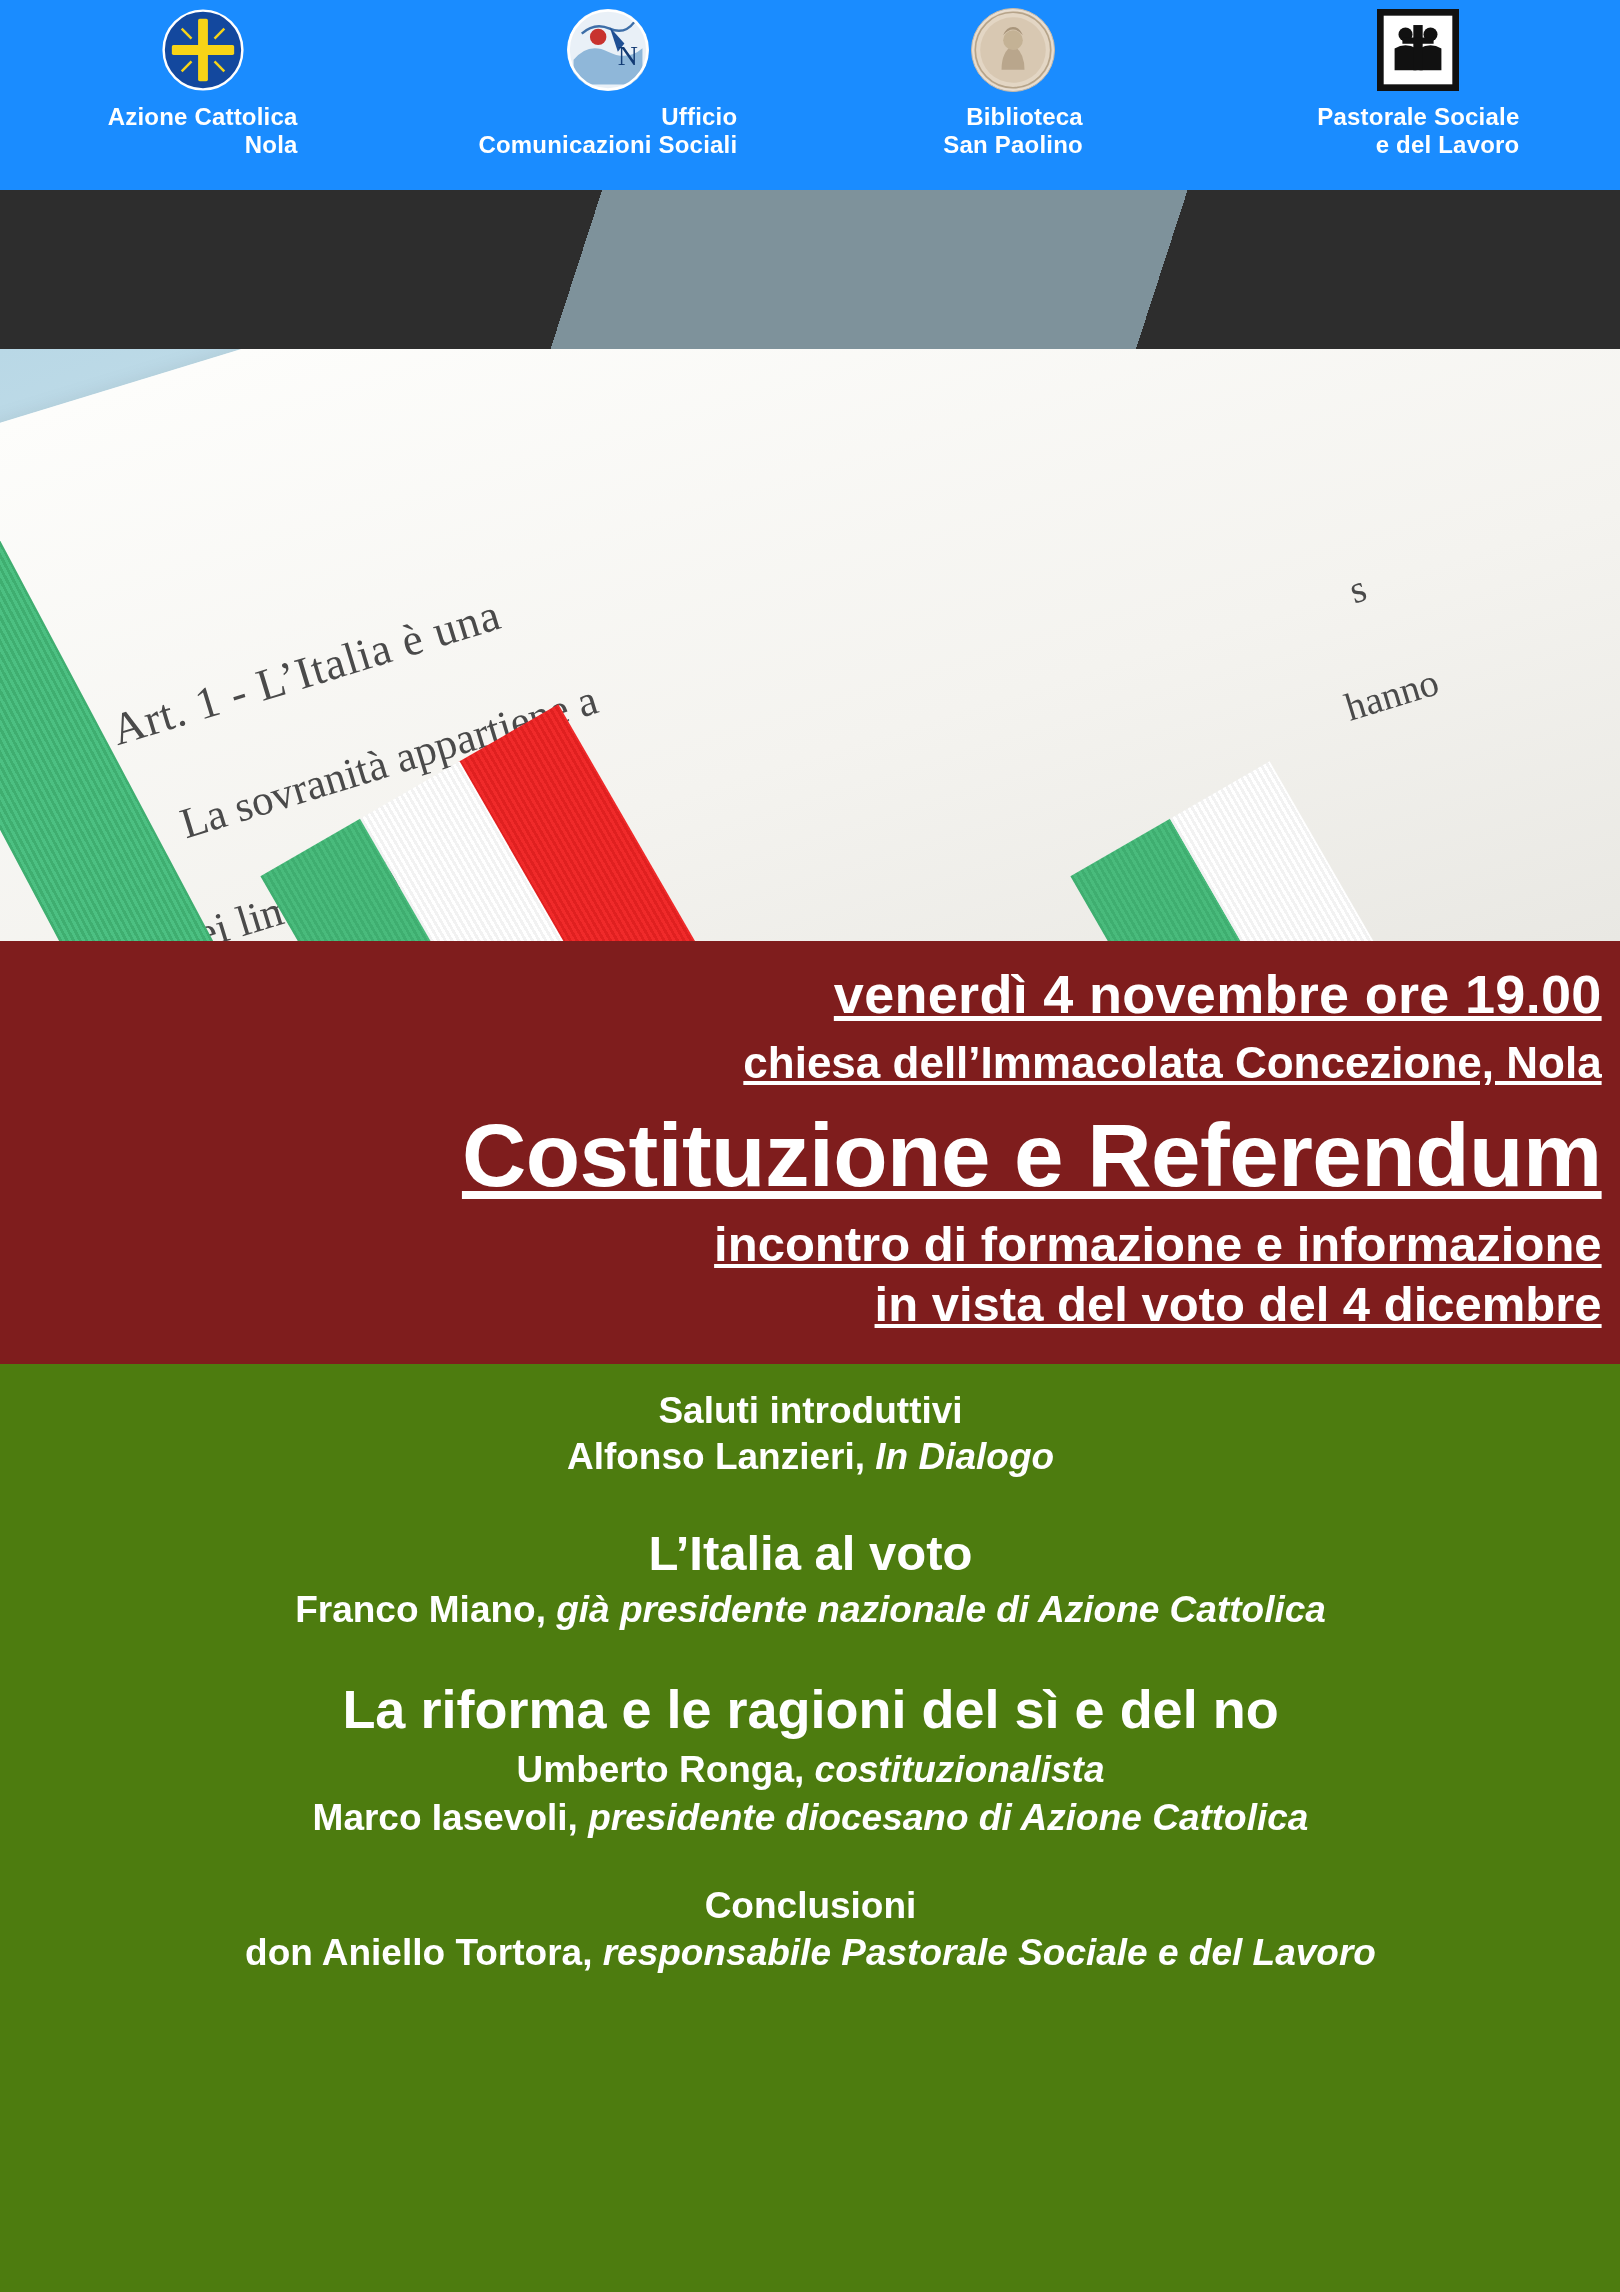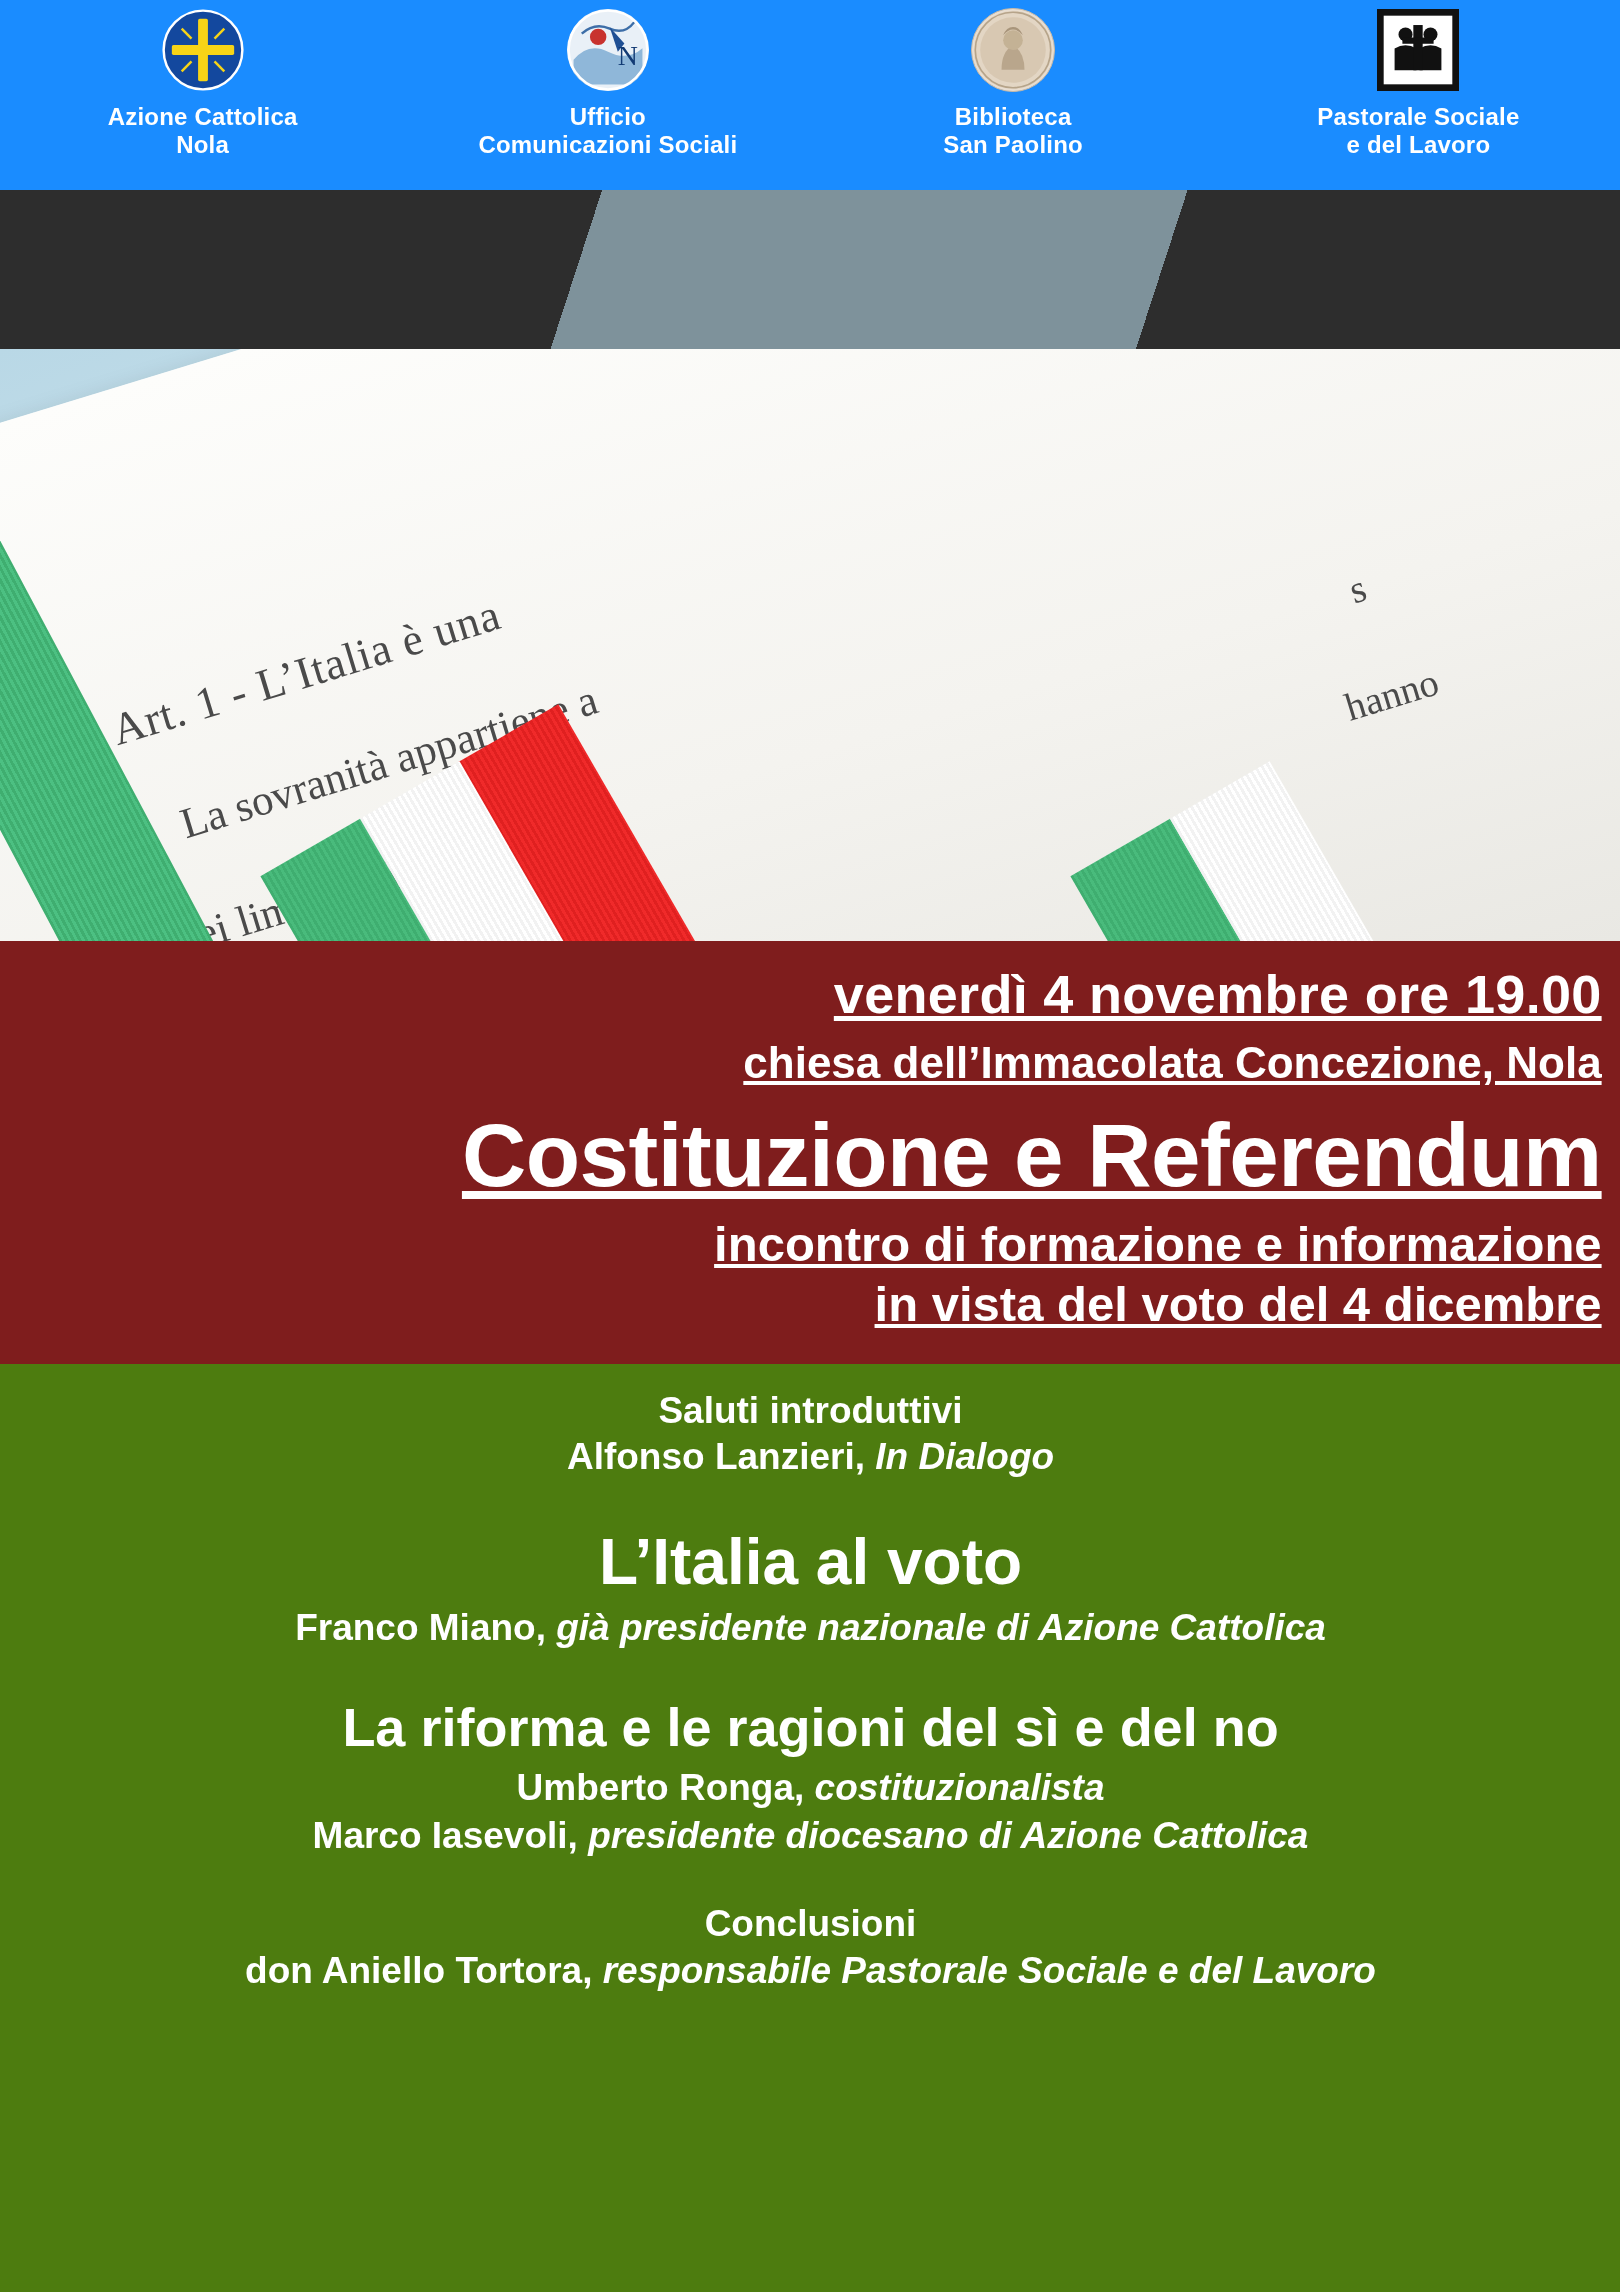--- a/index.html
+++ b/index.html
@@ -44,21 +44,21 @@
     height: 93px;
     display: flex;
     align-items: center;
     justify-content: center;
     margin-bottom: 5.8px;
   }
   .logo-caption {
     font-size: 24px;
     font-weight: bold;
     line-height: 1.18;
-    text-align: center;
+    text-align: right;
     color: #ffffff;
     letter-spacing: 0.2px;
   }
 
   
   .ac-mark {
     width: 82px; height: 82px;
     position: relative;
   }
   
@@ -197,21 +197,21 @@
     padding: 25px 23px 19.4px 23px;
     box-sizing: border-box;
   }
   .sect { margin-bottom: 17.5px; }
   .sect-head {
     font-size: 37px;
     font-weight: bold;
     line-height: 1.2;
   }
   .sect-title {
-    font-size: 64px;
+    font-size: 49px;
     font-weight: bold;
     line-height: 1.2;
     margin-bottom: 3.9px;
   }
   .sect-title.big {
     font-size: 54px;
   }
   .person {
     font-size: 37px;
     font-weight: bold;

